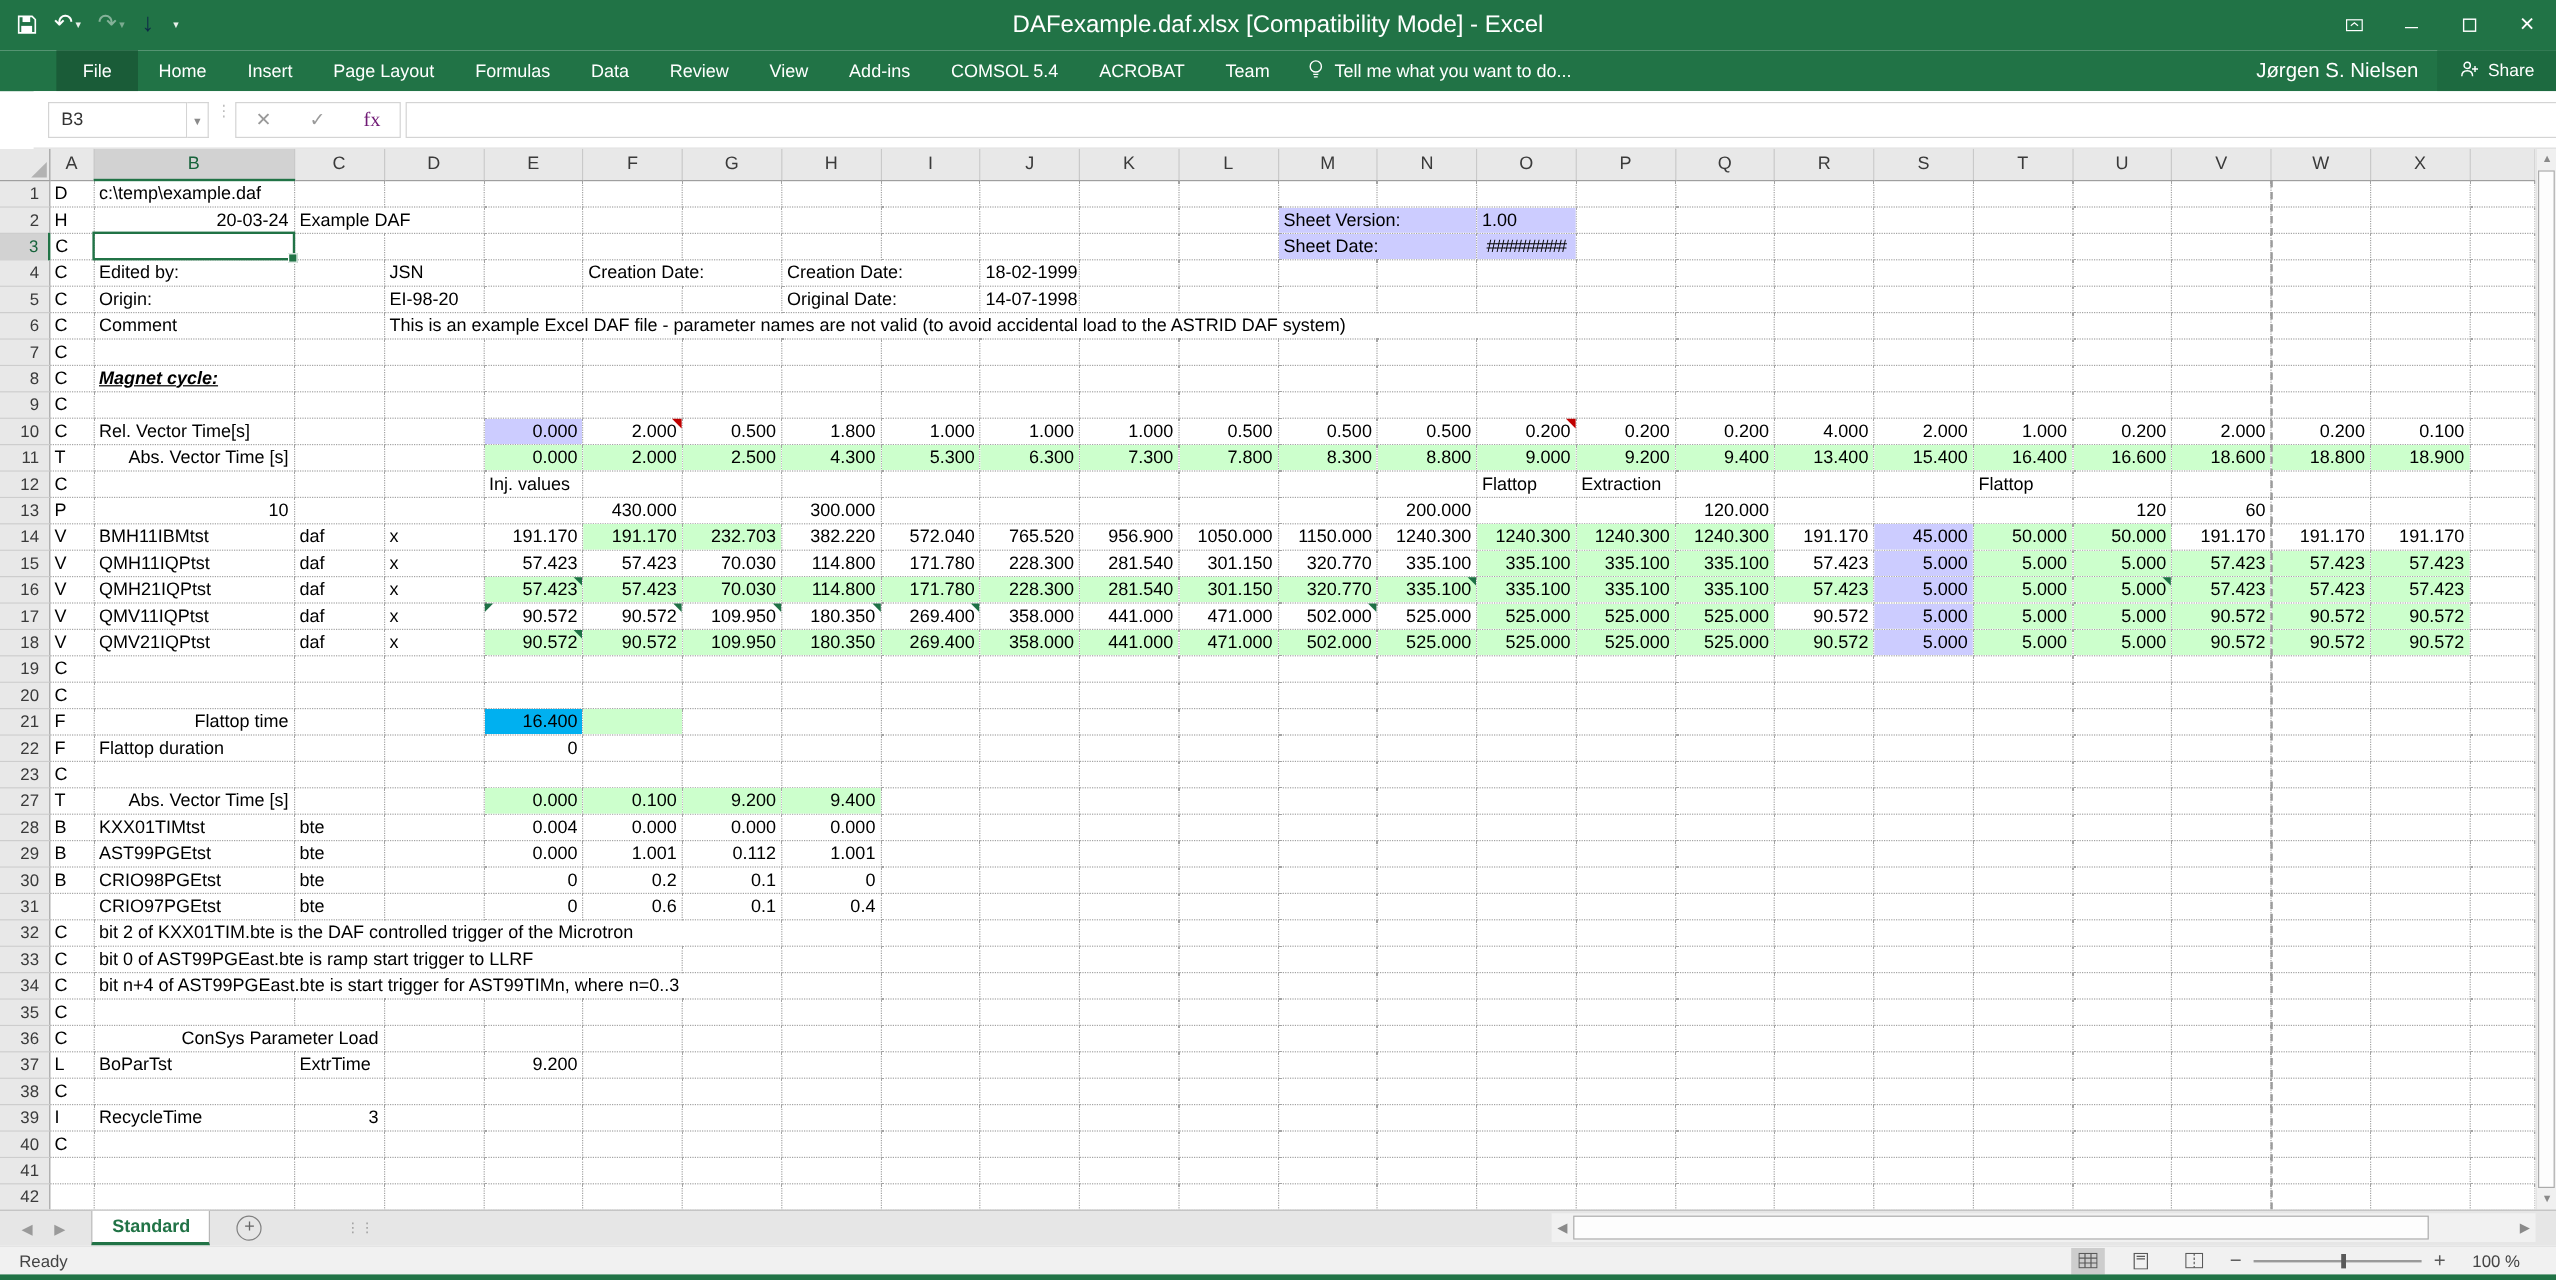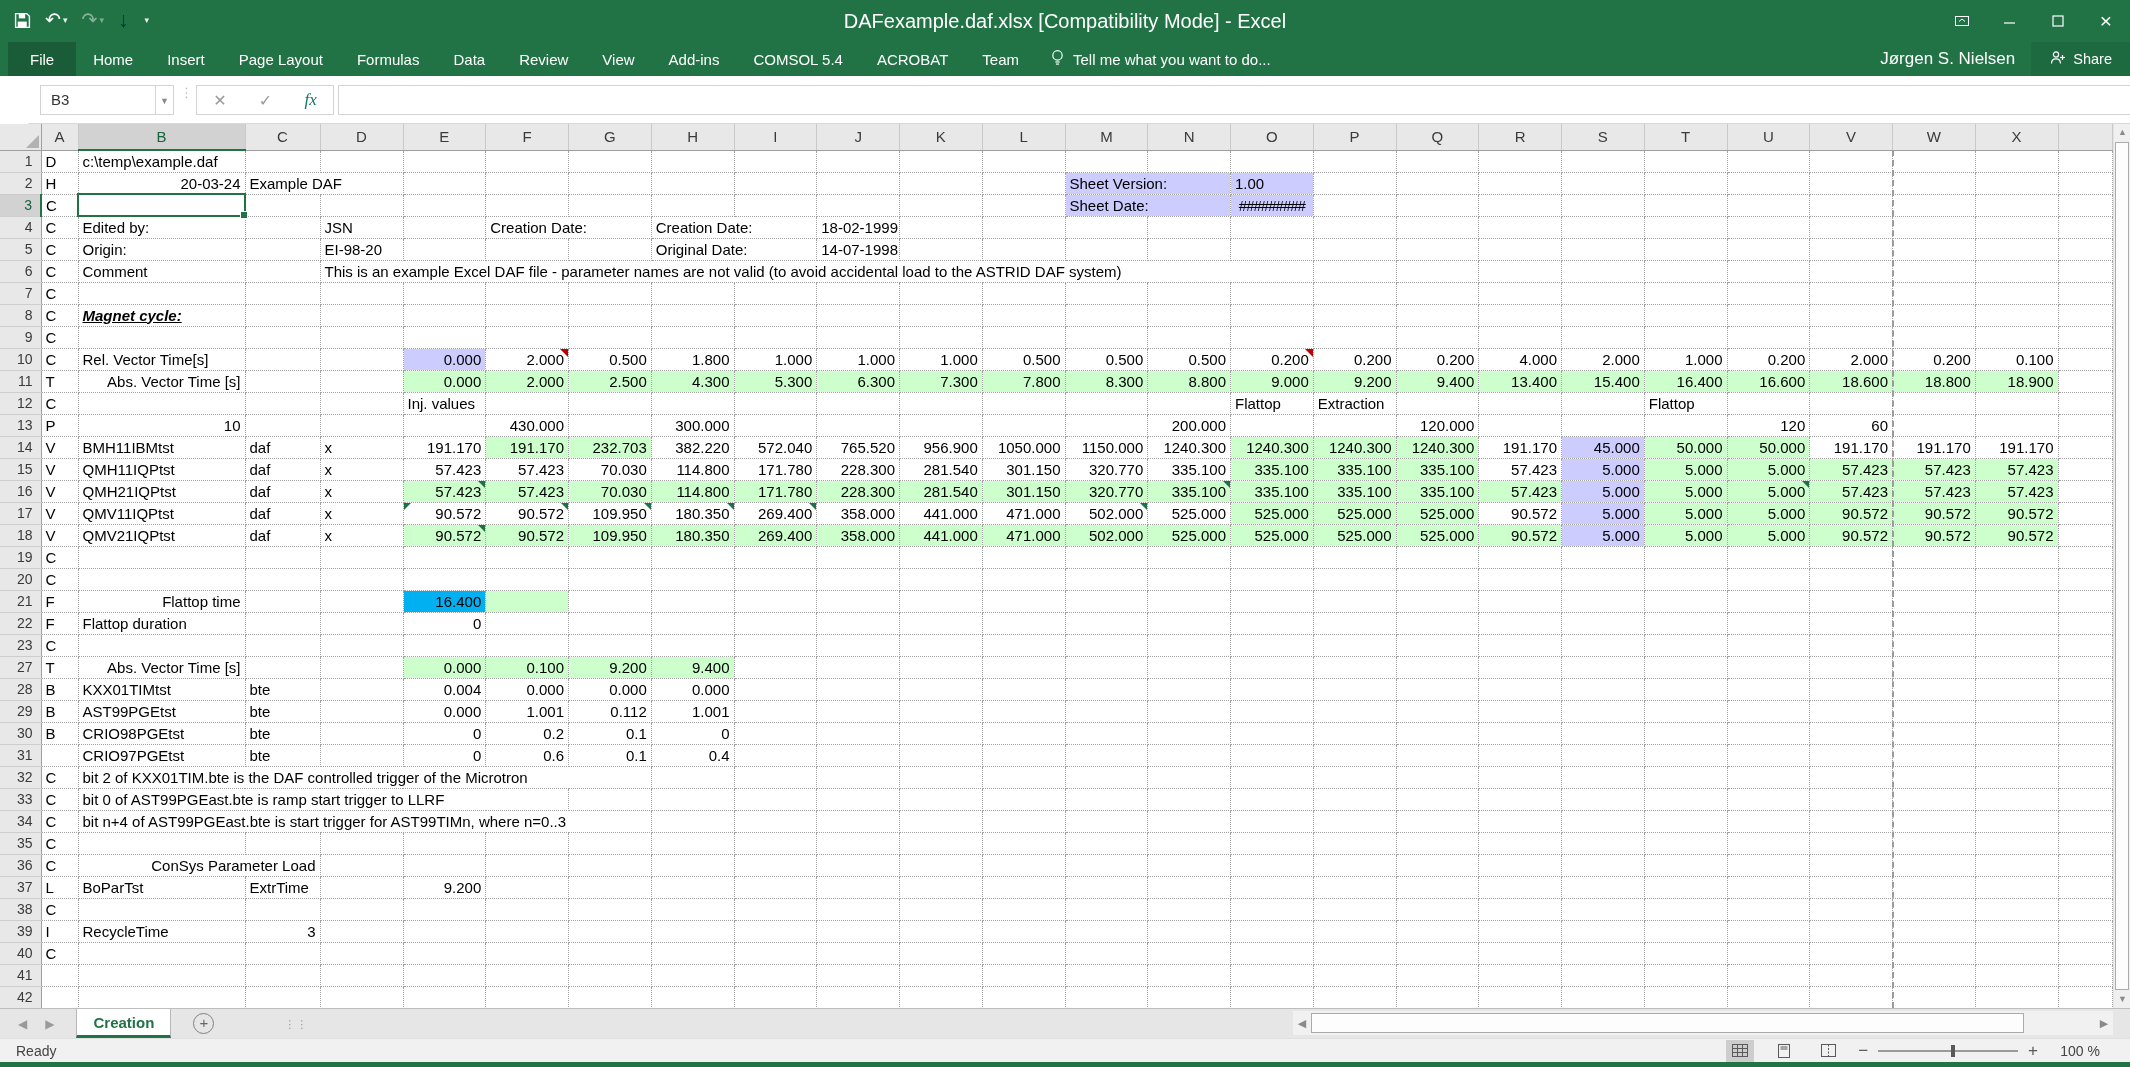--- a/index.html
+++ b/index.html
@@ -16,41 +16,41 @@
   .qat .darrow { color:#0d2b47; font-weight:bold; font-size:21px; }
   .wtitle { position:absolute; left:0; top:0; width:100%; height:42px; line-height:42px;
     text-align:center; color:#fff; font-size:20px; }
   .wincontrols { position:absolute; right:0; top:0; height:42px; display:flex; }
   .wincontrols .wbtn { width:48px; height:42px; display:flex; align-items:center; justify-content:center;
     color:#fff; font-size:17px; }
 
   
   .tabrow { position:absolute; top:42px; left:0; width:2130px; height:34px; background:#217346;
     display:flex; align-items:stretch; color:#fff; font-size:15px; }
-  .rtabs { display:flex; align-items:stretch; padding-left:8px; }
+  .rtabs { display:flex; align-items:stretch; padding-left:8px;margin-left:39px; }
   .rtab { padding:0 17px; display:flex; align-items:center; white-space:nowrap; cursor:default; }
   .rtab.file { background:#1a5c38; padding:0 22px; }
   .tellme { display:flex; align-items:center; gap:8px; padding:0 14px; white-space:nowrap; }
   .rspacer { flex:1; }
   .ruser { display:flex; align-items:center; padding:0 16px; white-space:nowrap; font-size:17px; }
   .rshare { display:flex; align-items:center; gap:7px; padding:0 18px; background:#1d6a40; font-size:14.5px; }
 
   
   .fbar { position:absolute; top:76px; left:0; width:2130px; height:48px; background:#fff;
     border-bottom:1px solid #d8d8d8;margin-left:28px; }
   .namebox { position:absolute; left:12px; top:9px; width:116px; height:30px; border:1px solid #d4d4d4;
     font-size:15px; color:#333; line-height:28px; padding-left:10px; background:#fff; }
   .namedrop { position:absolute; left:128px; top:9px; width:18px; height:30px; border:1px solid #d4d4d4;
     border-left:none; color:#8a8a8a; font-size:9px; text-align:center; line-height:30px; background:#fff; }
   .fsep { position:absolute; left:152px; top:13px; height:22px; width:6px;
     color:#bdbdbd; font-size:13px; line-height:7px; letter-spacing:-2px; }
   .fbtns { position:absolute; left:168px; top:9px; width:138px; height:30px; border:1px solid #d4d4d4;
     display:flex; align-items:center; justify-content:space-around; background:#fff; }
   .fbtns .fb { color:#9a9a9a; font-size:16px; }
-  .fbtns .fx { color:#0f766e; font-family:"Liberation Serif", serif; font-style:italic; font-size:17px; }
+  .fbtns .fx { color:#701a75; font-family:"Liberation Serif", serif; font-size:17px; }
   .ffield { position:absolute; left:310px; top:9px; width:1796px; height:30px; border:1px solid #d4d4d4;
     background:#fff; font-size:15px; line-height:28px; padding-left:8px; color:#222; }
   .fexpand { position:absolute; right:4px; top:14px; color:#8a8a8a; font-size:11px; }
 
   
   .sheet { position:absolute; top:124px; left:0; width:2113px; height:884px; overflow:hidden; background:#fff; }
   table.grid { border-collapse:collapse; table-layout:fixed; width:2113px; }
   .grid th, .grid td { height:22px; padding:0 4px; font-size:15px; font-weight:normal;
     white-space:nowrap; overflow:visible; vertical-align:middle; }
   .grid th.corner { background:#e8e8e8; border-right:1px solid #9f9f9f; border-bottom:1px solid #9f9f9f;
@@ -1347,21 +1347,21 @@
   <div class="arr a-up">▲</div>
   <div class="thumb"></div>
   <div class="arr a-dn">▼</div>
 </div>
 
 <div class="tabbar">
   <div class="navarrows">
     <span>◀</span>
     <span>▶</span>
   </div>
-  <div class="sheettab">Creation</div>
+  <div class="sheettab">Standard</div>
   <div class="addsheet">+</div>
   <div class="hs-dots">⋮⋮</div>
 </div>
 <div class="hscroll">
   <span class="harr">◀</span>
   <span class="track">
       <span class="hthumb"></span>
     </span>
   <span class="harr">▶</span>
 </div>

